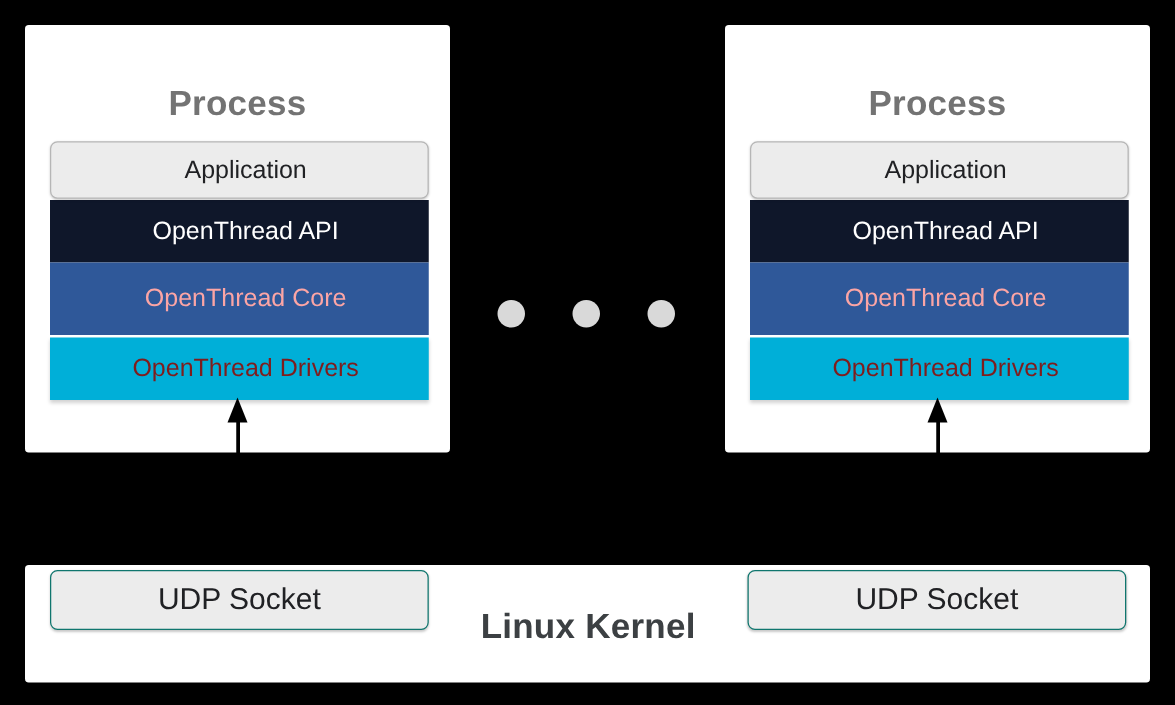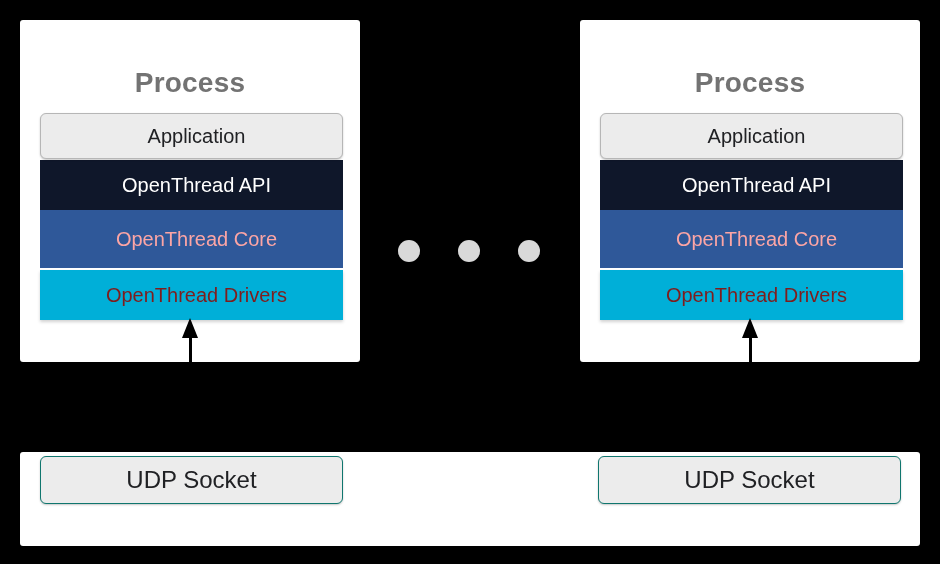--- a/index.html
+++ b/index.html
@@ -222,16 +222,17 @@
     <span class="head"></span>
     <span class="shaft"></span>
   </div>
   <div class="up-arrow" id="arrow-right">
     <span class="head"></span>
     <span class="shaft"></span>
   </div>
 
   <div id="kernel-bar">
     <div class="udp-socket" id="udp-socket-left">UDP Socket</div>
+    <div id="kernel-label">Linux Kernel</div>
     <div class="udp-socket" id="udp-socket-right">UDP Socket</div>
   </div>
 
 </div>
 
 </body></html>

